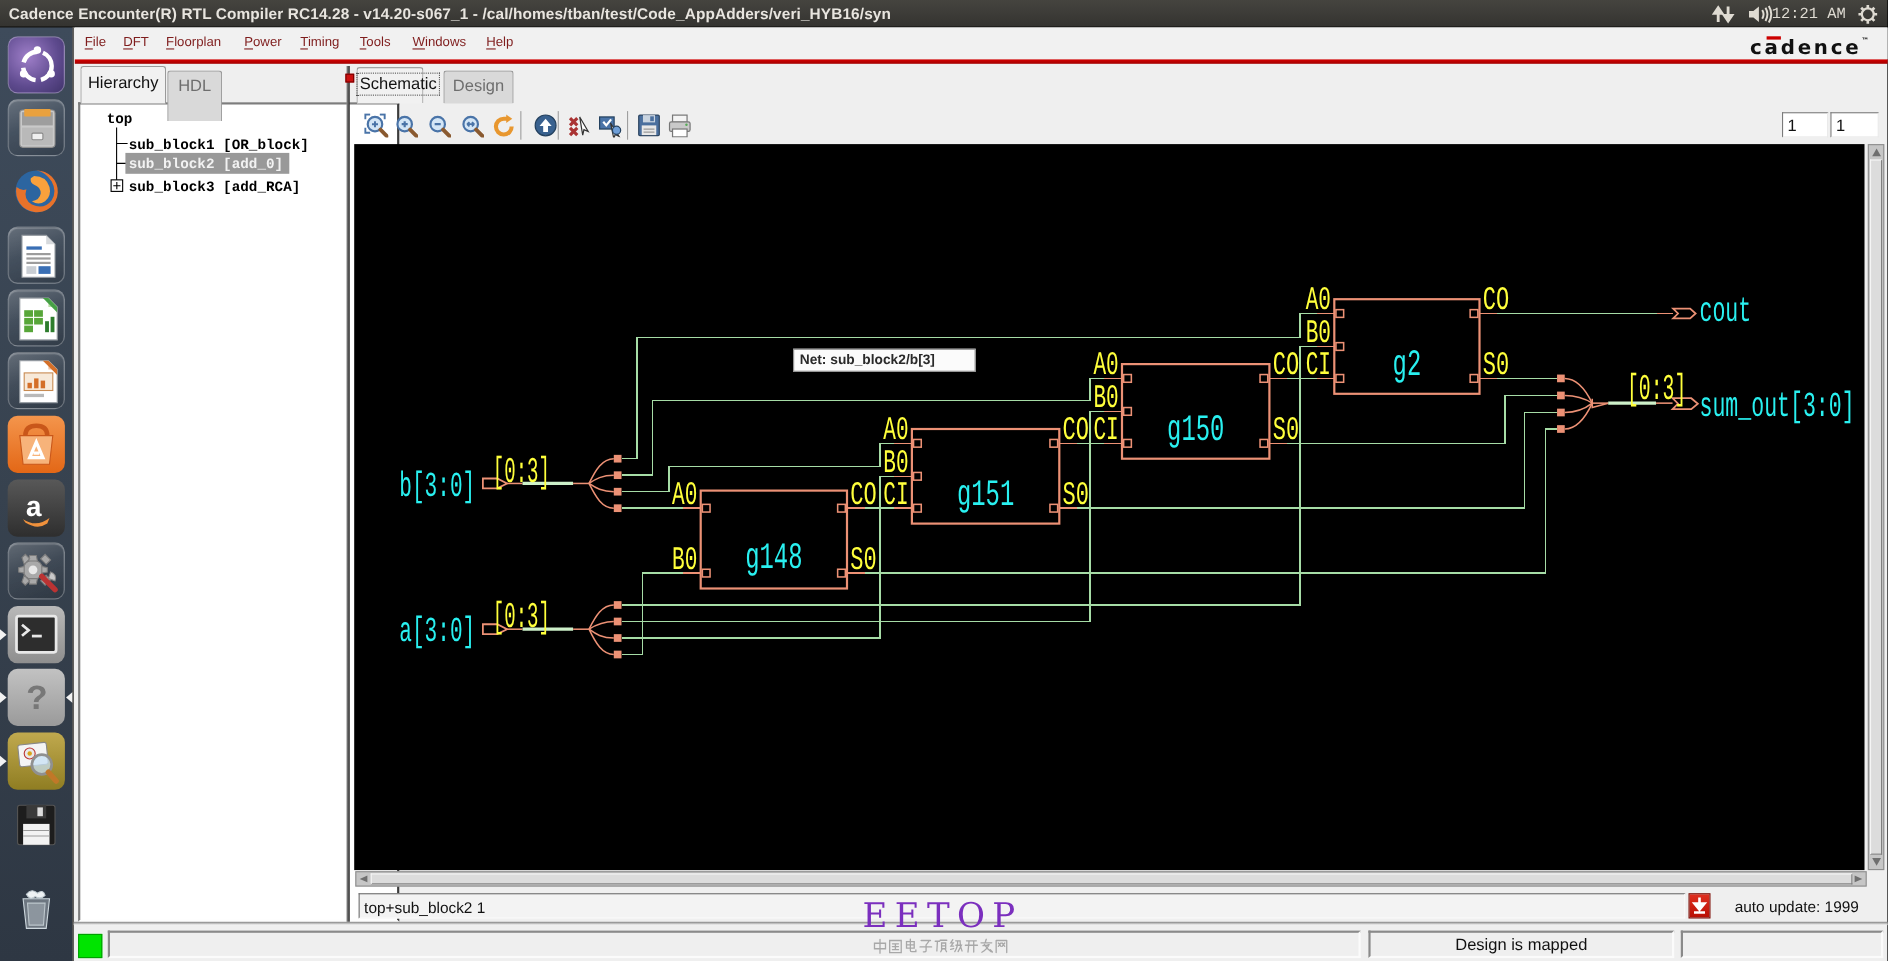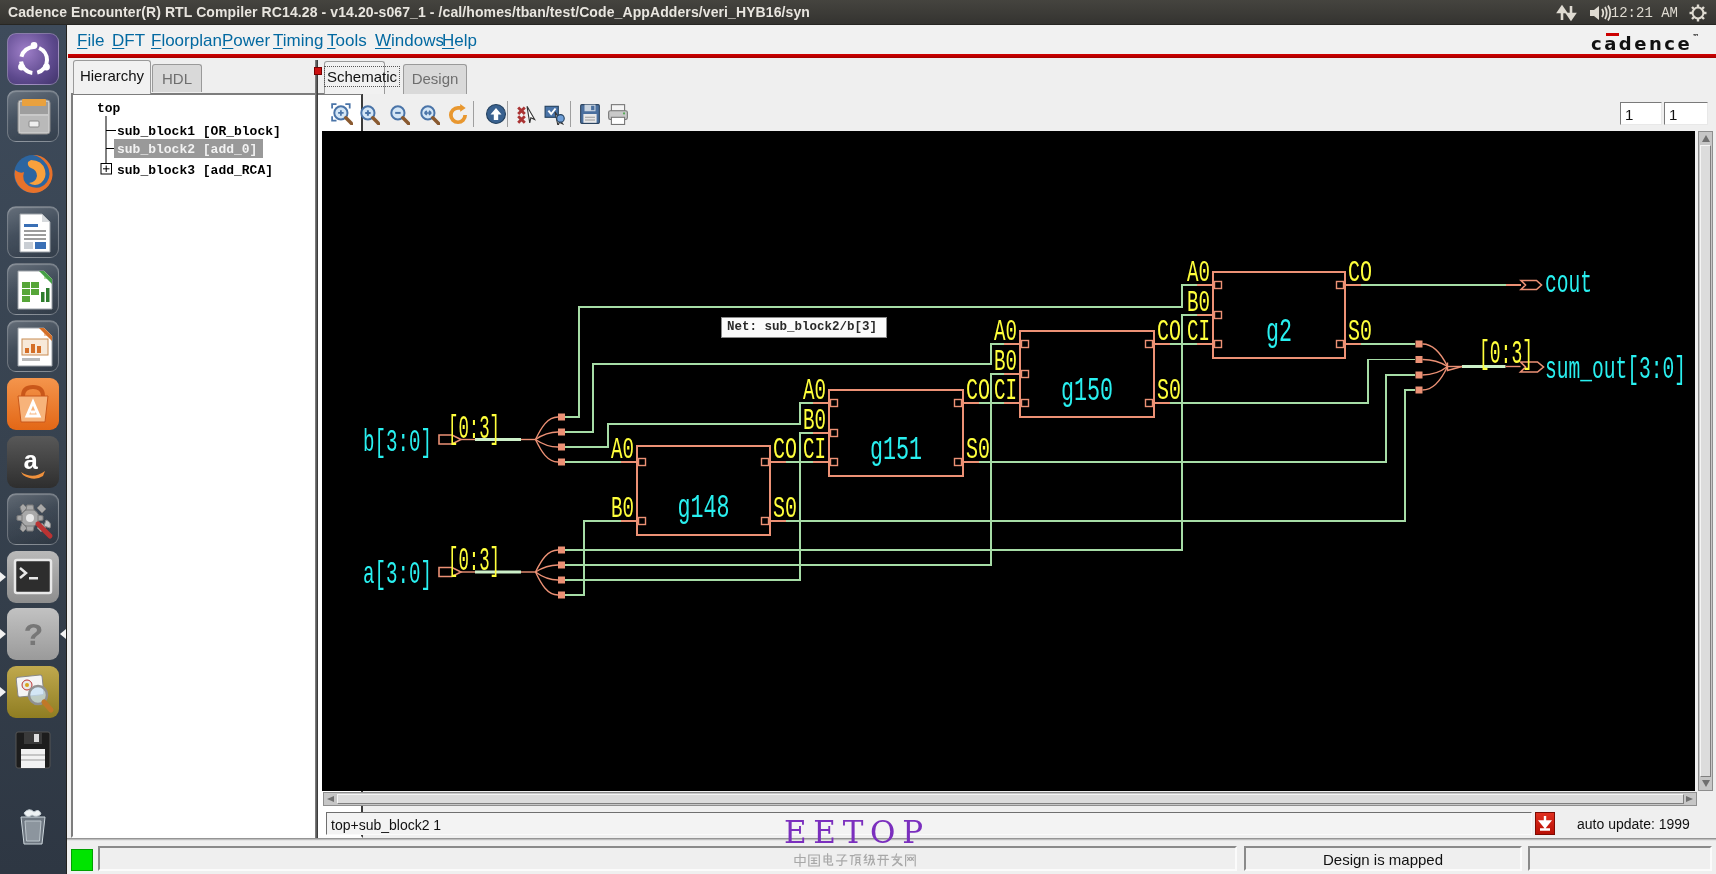--- a/index.html
+++ b/index.html
@@ -21,21 +21,21 @@
   .tile { position:absolute; left:7px; width:52px; height:52px; border-radius:9px; }
   .tile-glass { background:linear-gradient(160deg,rgba(255,255,255,0.22),rgba(255,255,255,0.05) 45%,rgba(0,0,0,0.12));
     border:1px solid rgba(255,255,255,0.28); box-shadow:inset 0 1px 1px rgba(255,255,255,0.25); }
   .larrow { position:absolute; left:0; width:0; height:0; border-top:5px solid transparent; border-bottom:5px solid transparent; border-left:6px solid #f2f2f2; }
   .rarrow { position:absolute; right:0; width:0; height:0; border-top:5px solid transparent; border-bottom:5px solid transparent; border-right:6px solid #f2f2f2; }
 
   
   #app { left:66px; top:25px; width:1650px; height:849px; background:#efefef; border-left:1px solid #23221f; }
   
   #menubar { left:1px; top:0px; width:1649px; height:29px; background:#f1f1f1; }
-  .menu-item { position:absolute; top:6px; font-size:17px; color:#0369a1; }
+  .menu-item { position:absolute; top:6px; font-size:12px; color:#7f1d1d; }
   .menu-item u { text-decoration:underline; text-underline-offset:2px; }
   #redline { left:1px; top:29px; width:1649px; height:4px; background:linear-gradient(180deg,#d40000,#a40000); }
   #cadence-logo { position:absolute; top:8px; left:1524px; font-family:"DejaVu Sans",sans-serif; font-weight:bold; font-size:18px; color:#111; letter-spacing:2.5px; }
   #cadence-logo .bar { position:absolute; left:15px; top:0px; width:13px; height:3px; background:#c00; }
   #cadence-logo .tm { font-size:7px; vertical-align:top; letter-spacing:0; }
 
   
   .tab { position:absolute; border:1px solid #9a9a9a; border-bottom:none; border-radius:3px 3px 0 0; text-align:center; font-size:15px; }
   .tab.sel { background:#f1f1f1; color:#111; z-index:3; }
   .tab.unsel { background:#d9d9d9; color:#6e6e6e; z-index:1; }
@@ -70,21 +70,21 @@
     border-top:2px solid #8a8a8a; border-left:2px solid #8a8a8a; border-right:2px solid #fbfbfb; border-bottom:2px solid #fbfbfb; }
   .status-text { font-size:15px; color:#111; text-align:center; padding-top:3px; }
 
   
   #wm-eetop { left:782px; top:812px; width:160px; height:40px; z-index:60; }
   #wm-cn { left:793px; top:849px; width:130px; height:22px; z-index:60; }
 
   
   text { font-family:"Liberation Mono","DejaVu Sans Mono",monospace; }
   .tooltip-box { position:absolute; background:#fbfbfb; border:1px solid #8a8a8a;
-    font-family:Liberation Mono, monospace; font-size:12.5px; font-weight:bold; color:#2a2a2a; padding:2px 0 0 5px; z-index:40; white-space:nowrap; overflow:hidden; }
+    font-family:Liberation Sans, sans-serif; font-size:12.5px; font-weight:bold; color:#2a2a2a; padding:2px 0 0 5px; z-index:40; white-space:nowrap; overflow:hidden; }
 </style>
 </head>
 <body>
 
 <div class="abs" id="top-panel">
   <span id="win-title">Cadence Encounter(R) RTL Compiler RC14.28 - v14.20-s067_1 - /cal/homes/tban/test/Code_AppAdders/veri_HYB16/syn</span>
   <div class="panel-right" style="right:138px;">
     <svg width="22" height="18" viewBox="0 0 22 18">
       <path d="M6 16 L6 5 M6 3 L2.6 8 L9.4 8 Z" stroke="#dfdbd2" stroke-width="2.6" fill="#dfdbd2"></path>
       <path d="M15 2 L15 13 M15 15 L11.6 10 L18.4 10 Z" stroke="#dfdbd2" stroke-width="2.6" fill="#dfdbd2"></path>
@@ -239,21 +239,21 @@
       <span class="menu-item" style="left: 259px;"><u>T</u>ools</span>
       <span class="menu-item" style="left: 307px;"><u>W</u>indows</span>
       <span class="menu-item" style="left: 374px;"><u>H</u>elp</span>
     </div>
   <div class="abs" id="redline"></div>
   <div id="cadence-logo"><span class="bar"></span>c<span id="logo-a">a</span>dence<span class="tm">™</span></div>
 
   <div class="tab sel" style="left:6px; top:35px; width:78px; height:34px; padding-top:6px;">
     <span>Hierarchy</span>
   </div>
-  <div class="tab unsel" style="left:85px; top:39px; width:50px; height:28px; padding-top:5px;">
+  <div class="tab unsel" style="left:85px; top:39px; width:50px; height:46px; padding-top:5px;">
     <span>HDL</span>
   </div>
 
   <div class="abs" id="tree-frame">
     <div id="tree"><svg width="240" height="740">
           <text x="24" y="17" font-family="Liberation Mono, DejaVu Sans Mono, monospace" font-size="13" font-weight="bold" fill="#000">top</text>
           <path d="M33 21 L33 74 M33 35.5 L43 35.5 M33 53.5 L43 53.5" stroke="#000" fill="none"></path>
           <text x="44" y="40" font-family="Liberation Mono, DejaVu Sans Mono, monospace" font-size="13" font-weight="bold" fill="#000">sub_block1 [OR_block]</text>
           <rect x="41" y="44" width="149" height="19" fill="#999999"></rect>
           <text x="44" y="58" font-family="Liberation Mono, DejaVu Sans Mono, monospace" font-size="13" font-weight="bold" fill="#f2f2f2">sub_block2 [add_0]</text>

